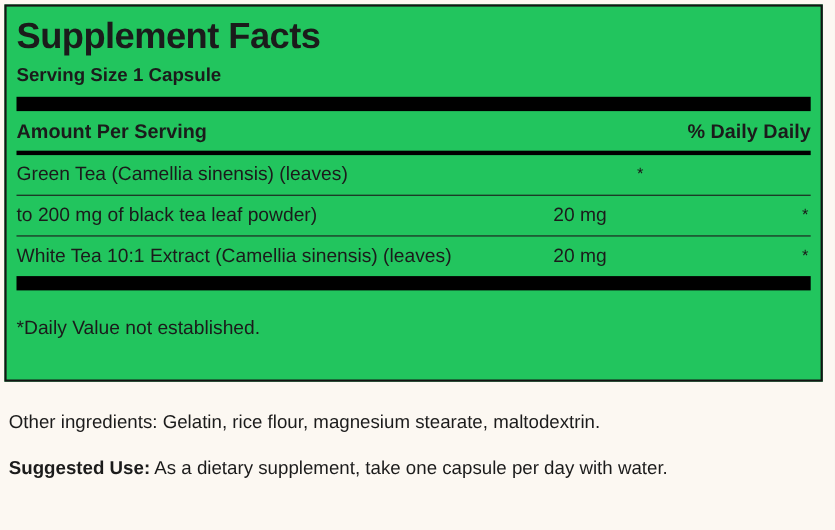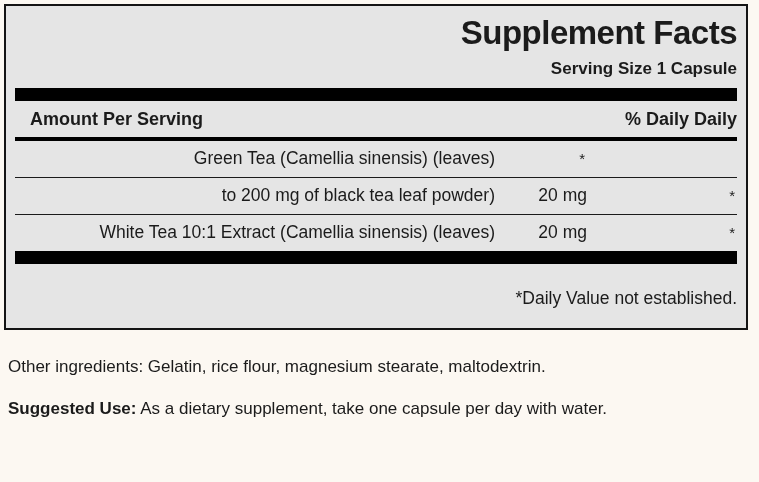--- a/index.html
+++ b/index.html
@@ -8,22 +8,21 @@
     height: 482px;
     background: #fcf8f2;
     font-family: "Liberation Sans", sans-serif;
     color: #1b1b1b;
     overflow: hidden;
   }
   .facts-box {
     margin: 4px 11px 0 4px;
     border: 2px solid #141414;
     padding: 6px 9px 0 9px;
-    background: #e5e5e5;
-    text-align: right;
+    background: #22c55e;
   }
   .panel-title {
     font-size: 33px;
     font-weight: 700;
     letter-spacing: -0.5px;
     line-height: 1.18;
     margin-top: 2px;
   }
   .serving {
     font-size: 17px;
@@ -34,21 +33,20 @@
     height: 13px;
     background: #000;
   }
   .head-row {
     display: flex;
     justify-content: space-between;
     align-items: baseline;
     font-weight: 700;
     font-size: 18px;
     padding: 8px 0 7px 0;
-    margin-left: 15px;
   }
   .head-rule {
     height: 4px;
     background: #000;
   }
   .sf-row {
     display: grid;
     grid-template-columns: 480px 92px 1fr;
     padding: 3px 0 4px 0;
     font-size: 17.5px;
@@ -65,21 +63,21 @@
     white-space: nowrap;
   }
   .ing-dv {
     align-self: center;
     justify-self: end;
     font-size: 15px;
     padding-right: 2px;
   }
   .footnote {
     font-size: 17.5px;
-    padding: 24px 0 19px 0;
+    padding: 24px 0 36px 0;
   }
   .below-box {
     margin: 27px 0 0 8px;
     font-size: 17px;
   }
   .below-box.use { margin-top: 22px; }
   .bold-label { font-weight: 700; }
 </style>
 </head>
 <body>

